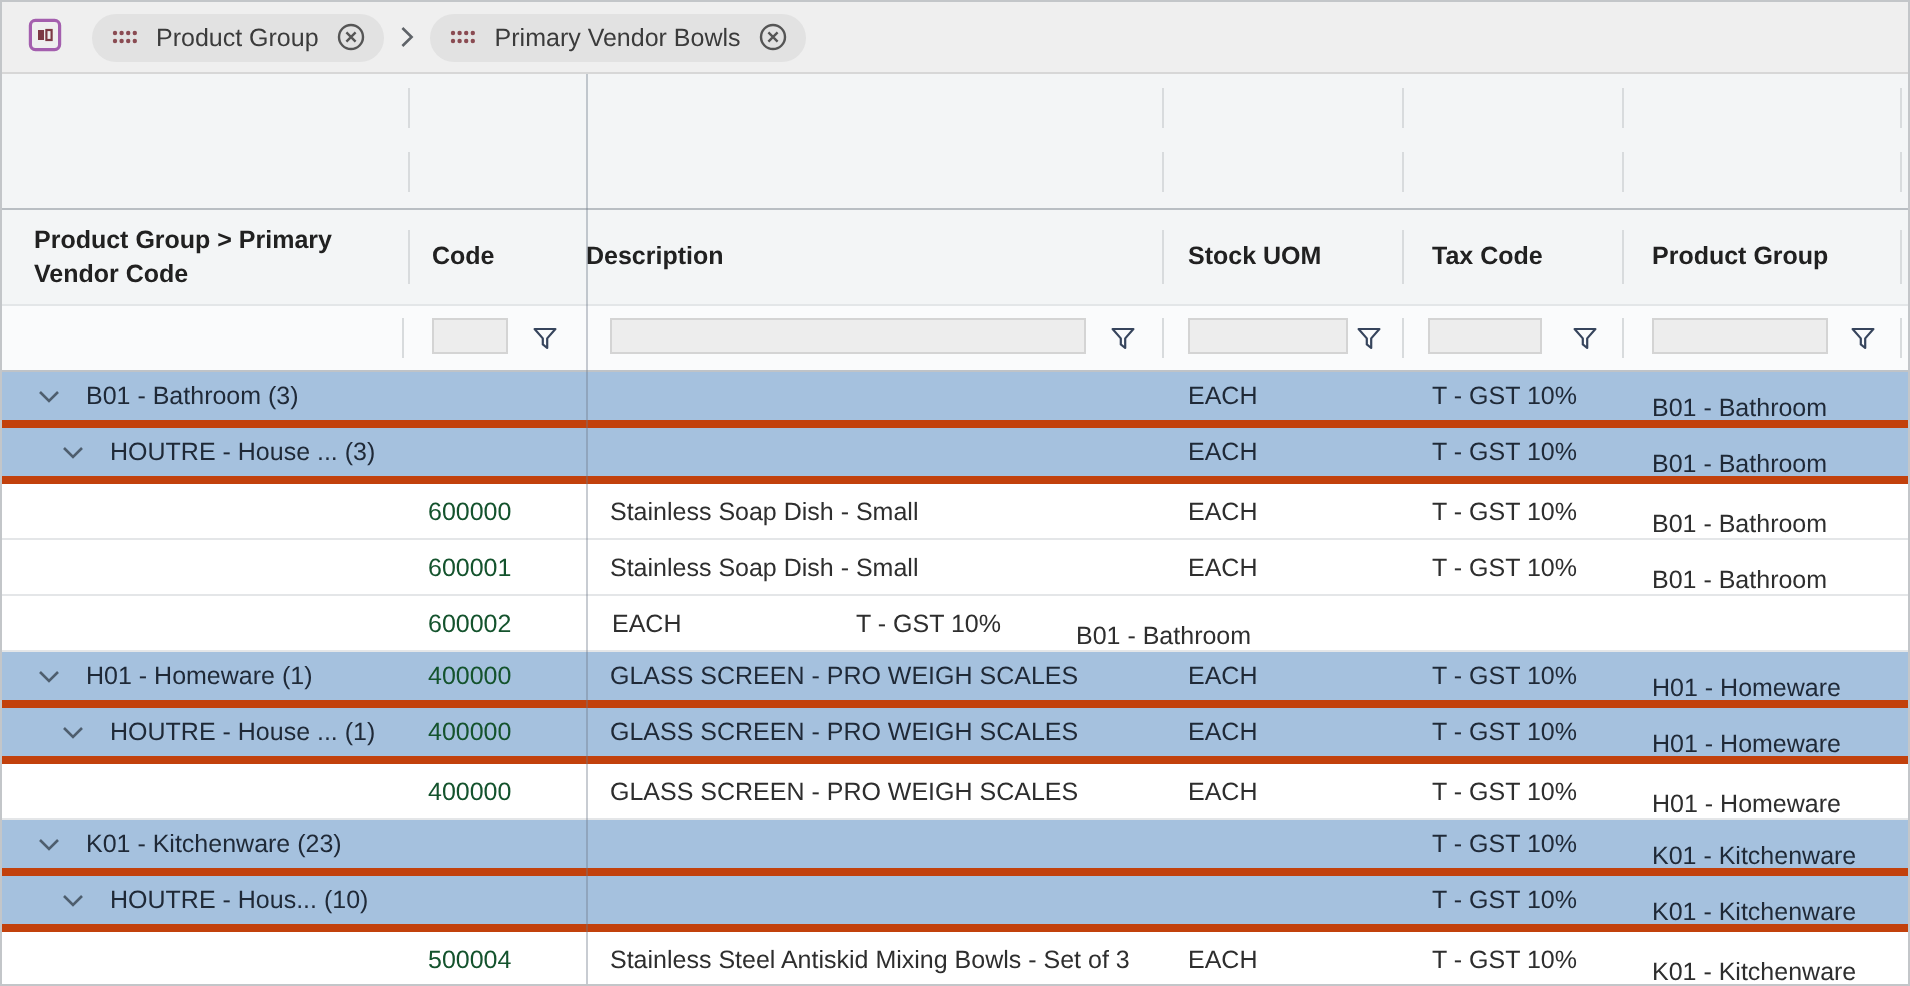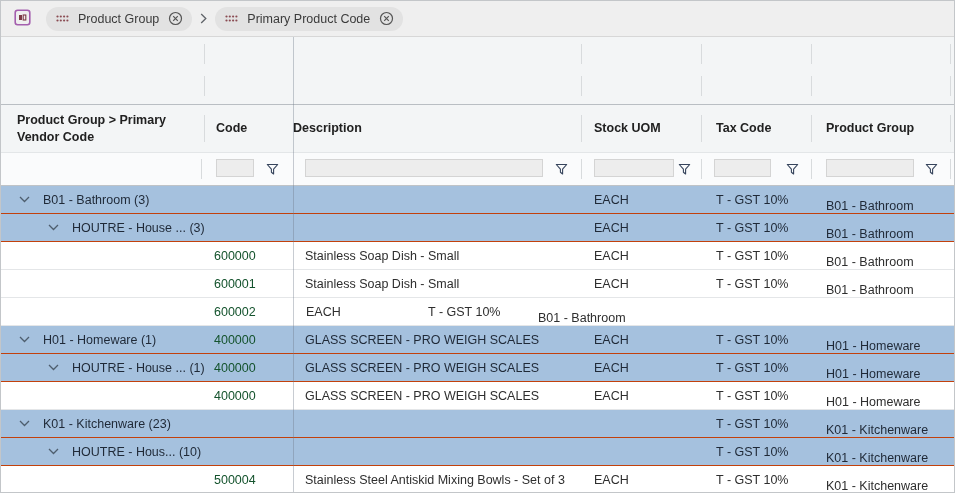--- a/index.html
+++ b/index.html
@@ -46,25 +46,25 @@
   .filter-row{position:relative;height:32px;background:#fafbfc;border-bottom:1px solid #bfc3c7;}
   .f-input{position:absolute;top:6px;height:18px;box-sizing:border-box;background:#ededed;
            border:1px solid #d4d4d4;font-size:12px;padding:0 4px;color:#333;}
   .funnel-btn{position:absolute;top:8px;width:16px;height:16px;border:none;background:transparent;
               padding:0;cursor:pointer;display:flex;align-items:center;justify-content:center;}
 
   
   .rows{position:relative;}
   .row{display:flex;height:28px;box-sizing:border-box;align-items:center;
        background:#ffffff;border-bottom:1px solid #e4e6e8;font-size:12.5px;color:#2e2e2e;cursor:pointer;}
-  .row.group{background:#a5c1de;border-bottom:1px solid #c2410c;color:#1f2937;}
+  .row.group{background:#a5c1de;border-bottom:4px solid #c2410c;color:#1f2937;}
   .cell{box-sizing:border-box;white-space:nowrap;overflow:hidden;}
   .c-tree{width:203px;display:flex;align-items:center;}
   .c-tree.g1{padding-left:18px;}
-  .c-tree.g2{padding-left:47px;}
+  .c-tree.g2{padding-left:30px;}
   .c-code{width:89px;padding-left:10px;}
   .c-desc{width:288px;padding-left:12px;}
   .c-uom{width:120px;padding-left:13px;}
   .c-tax{width:110px;padding-left:15px;}
   .c-pg{width:143px;padding-left:15px;margin-top:12px;}
   .chev{margin-right:13px;display:flex;flex:0 0 auto;cursor:pointer;}
   .code-link{color:#14532d;cursor:pointer;}
 </style>
 </head>
 <body>
@@ -120,21 +120,21 @@
               <circle cx="4.8" cy="1.5" r="1.1"></circle>
               <circle cx="8.1" cy="1.5" r="1.1"></circle>
               <circle cx="11.4" cy="1.5" r="1.1"></circle>
             <circle cx="1.5" cy="5.5" r="1.1"></circle>
               <circle cx="4.8" cy="5.5" r="1.1"></circle>
               <circle cx="8.1" cy="5.5" r="1.1"></circle>
               <circle cx="11.4" cy="5.5" r="1.1"></circle>
           </g>
         </svg>
       </span>
-      <span class="lbl">Primary Product Code</span>
+      <span class="lbl">Primary Vendor Bowls</span>
       <span class="circle-x">
         <svg width="15" height="15" viewBox="0 0 15 15">
           <circle cx="7.5" cy="7.5" r="6" fill="none" stroke="#555" stroke-width="1.2"></circle>
           <path d="M5.2 5.2 L9.8 9.8 M9.8 5.2 L5.2 9.8" stroke="#555" stroke-width="1.2"></path>
         </svg>
       </span>
     </div>
   </div>
 
   <div class="grid">

